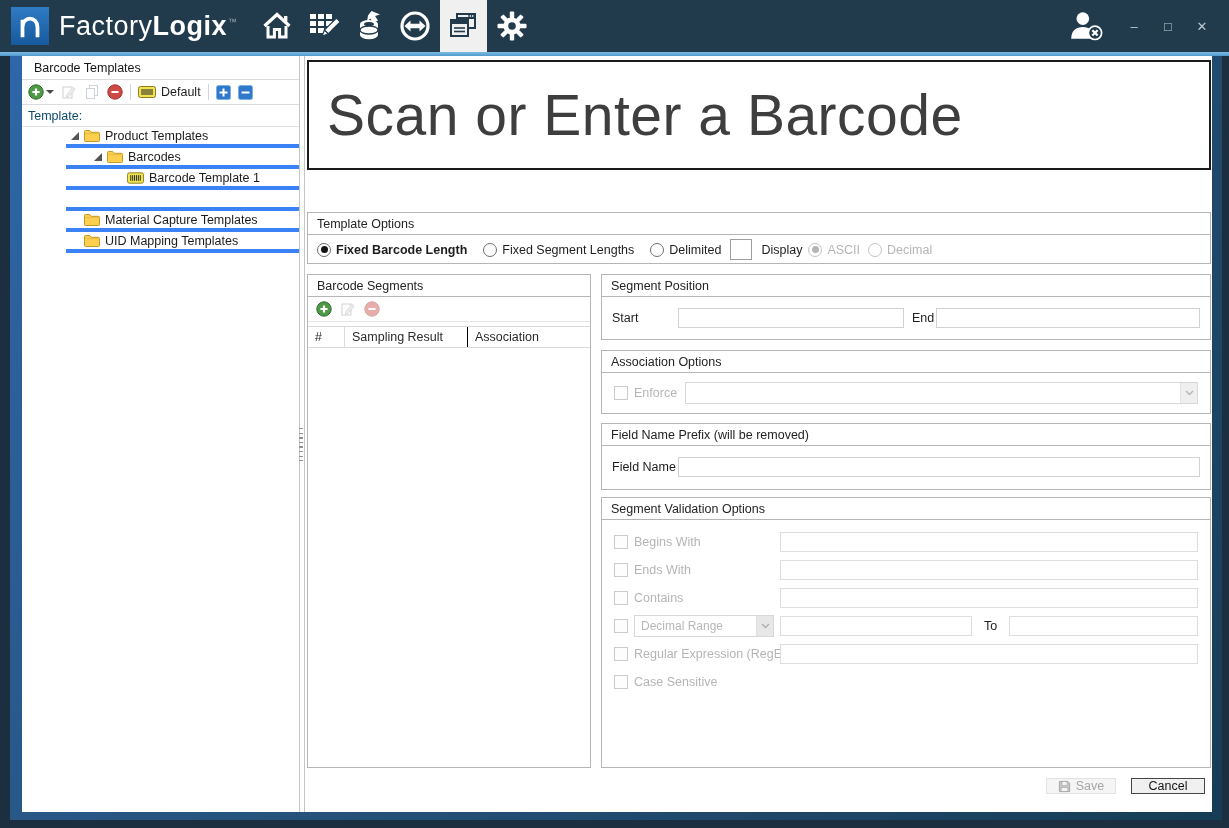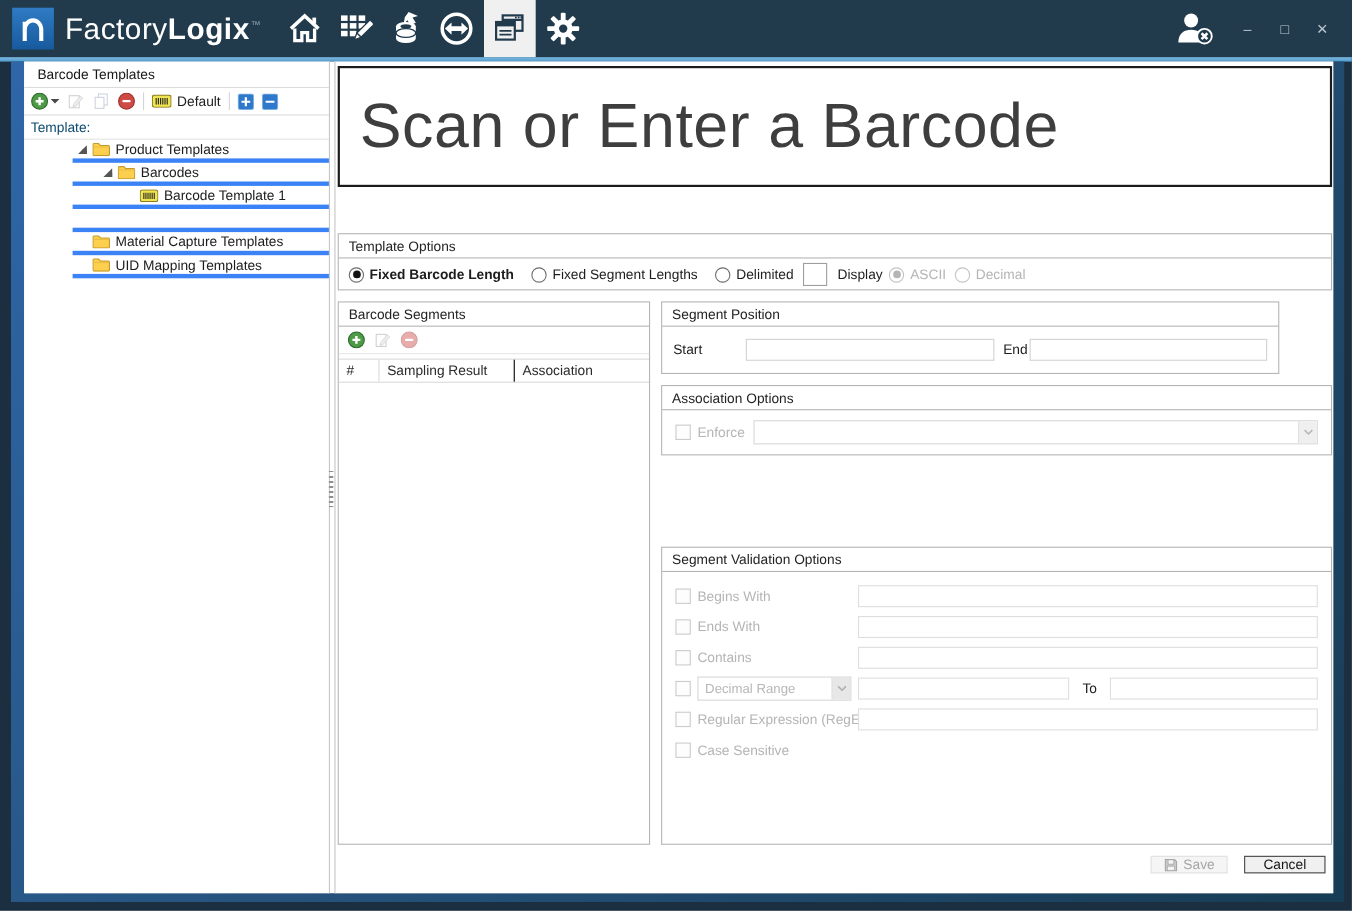--- a/index.html
+++ b/index.html
@@ -404,21 +404,21 @@
         </span>
       </div>
       <div class="seg-head">
         <span class="c c1">#</span>
         <span class="c c2">Sampling Result</span>
         <span class="c c3">Association</span>
       </div>
       <div style="flex:1;"></div>
     </div>
 
-    <div class="gb" style="left:296px; top:218px; width:562px; height:66px;">
+    <div class="gb" style="left:296px; top:218px; width:610px; height:66px;">
       <div class="gb-title">Segment Position</div>
       <div class="frm-row">
         <span class="lbl" style="width:66px;flex:none;">Start</span>
         <input class="tb" style="width: 226px; flex: 0 0 auto;" value="">
         <span class="lbl" style="margin-left:8px;width:24px;flex:none;">End</span>
         <input class="tb" style="flex: 1 1 0%;" value="">
       </div>
     </div>
 
     <div class="gb" style="left:296px; top:294px; width:610px; height:64px;">
@@ -430,20 +430,27 @@
           <span class="ctext"></span>
           <span class="chev">
             <svg width="9" height="6" viewBox="0 0 9 6">
                 <path d="M1 1 l3.5 3.5 L8 1" fill="none" stroke="#b5b5b5" stroke-width="1.4"></path>
               </svg>
           </span>
         </span>
       </div>
     </div>
 
+    <div class="gb" style="left:296px; top:367px; width:610px; height:67px;">
+      <div class="gb-title">Field Name Prefix (will be removed)</div>
+      <div class="frm-row">
+        <span class="lbl" style="width:66px;flex:none;">Field Name</span>
+        <input class="tb" style="flex: 1 1 0%;" value="">
+      </div>
+    </div>
 
     <div class="gb" style="left:296px; top:441px; width:610px; height:271px;">
       <div class="gb-title">Segment Validation Options</div>
 
       <div class="vrow" style="margin-top:8px;">
         <span class="vcol">
           <span class="chk"></span>
           <span class="lbl gray">Begins With</span>
         </span>
         <input class="tb" style="flex: 1 1 0%; border-color: rgb(222, 222, 222);" value="">

